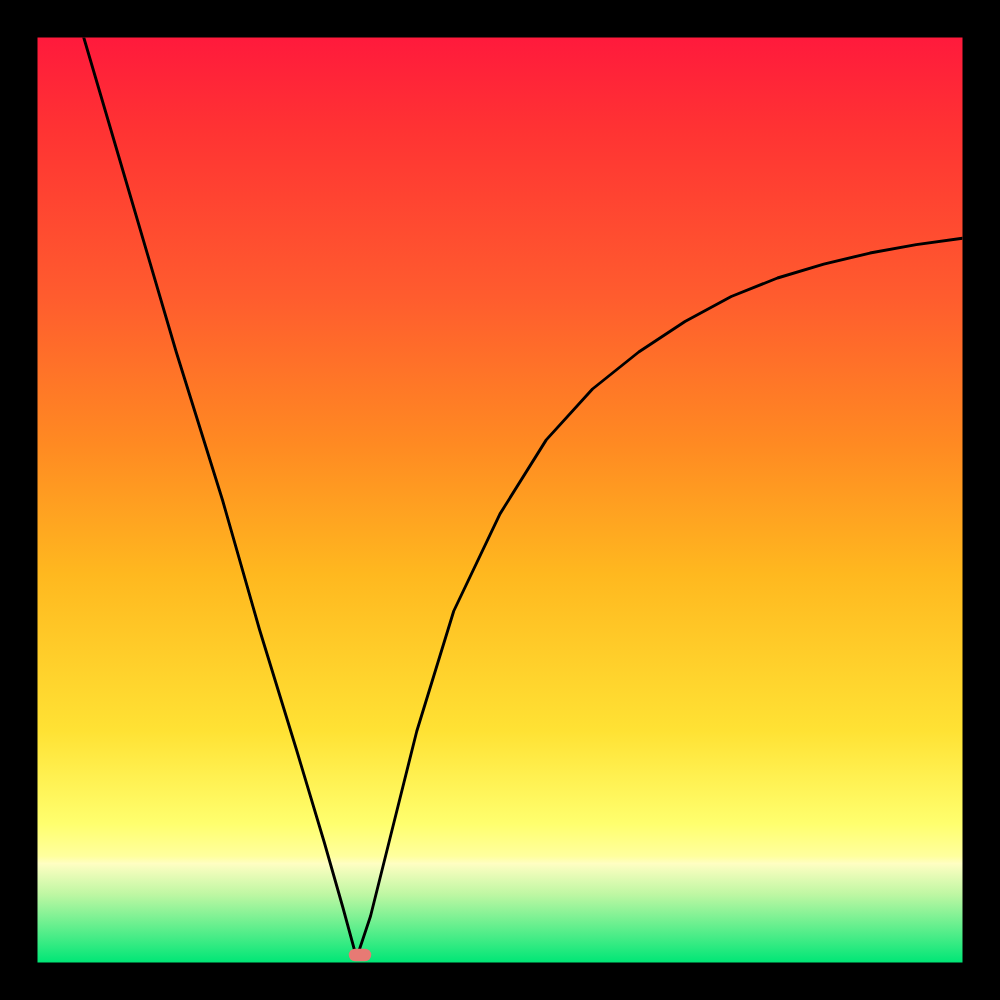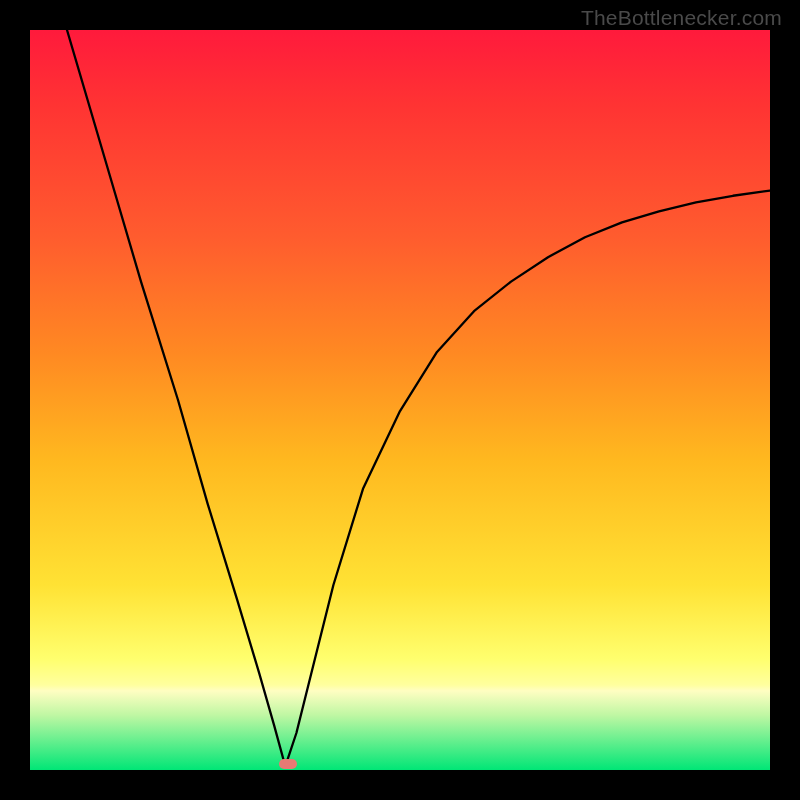--- a/index.html
+++ b/index.html
@@ -68,14 +68,13 @@
 
 <div class="frame">
 
   <div class="plot-area">
     <svg viewBox="0 0 740 740" preserveAspectRatio="none">
       <path id="curve-path" d="M37.00 0.00 L74.00 125.80 L111.00 251.60 L148.00 370.00 L177.60 473.60 L207.20 569.80 L229.40 643.80 L244.20 695.60 L255.30 736.30 L266.40 703.00 L281.20 643.80 L303.40 555.00 L333.00 458.80 L370.00 381.10 L407.00 321.90 L444.00 281.20 L481.00 251.60 L518.00 227.18 L555.00 207.20 L592.00 192.40 L629.00 181.30 L666.00 172.42 L703.00 165.76 L740.00 160.58" stroke="#000" stroke-width="2.3" fill="none" stroke-linejoin="round" stroke-linecap="round"></path>
     </svg>
     <div class="marker" id="min-marker" style="left: 34.8%; top: 99.2%; background: rgb(231, 122, 116);"></div>
   </div>
 
-  <div class="watermark">TheBottlenecker.com</div>
 </div>
 
 </body></html>

